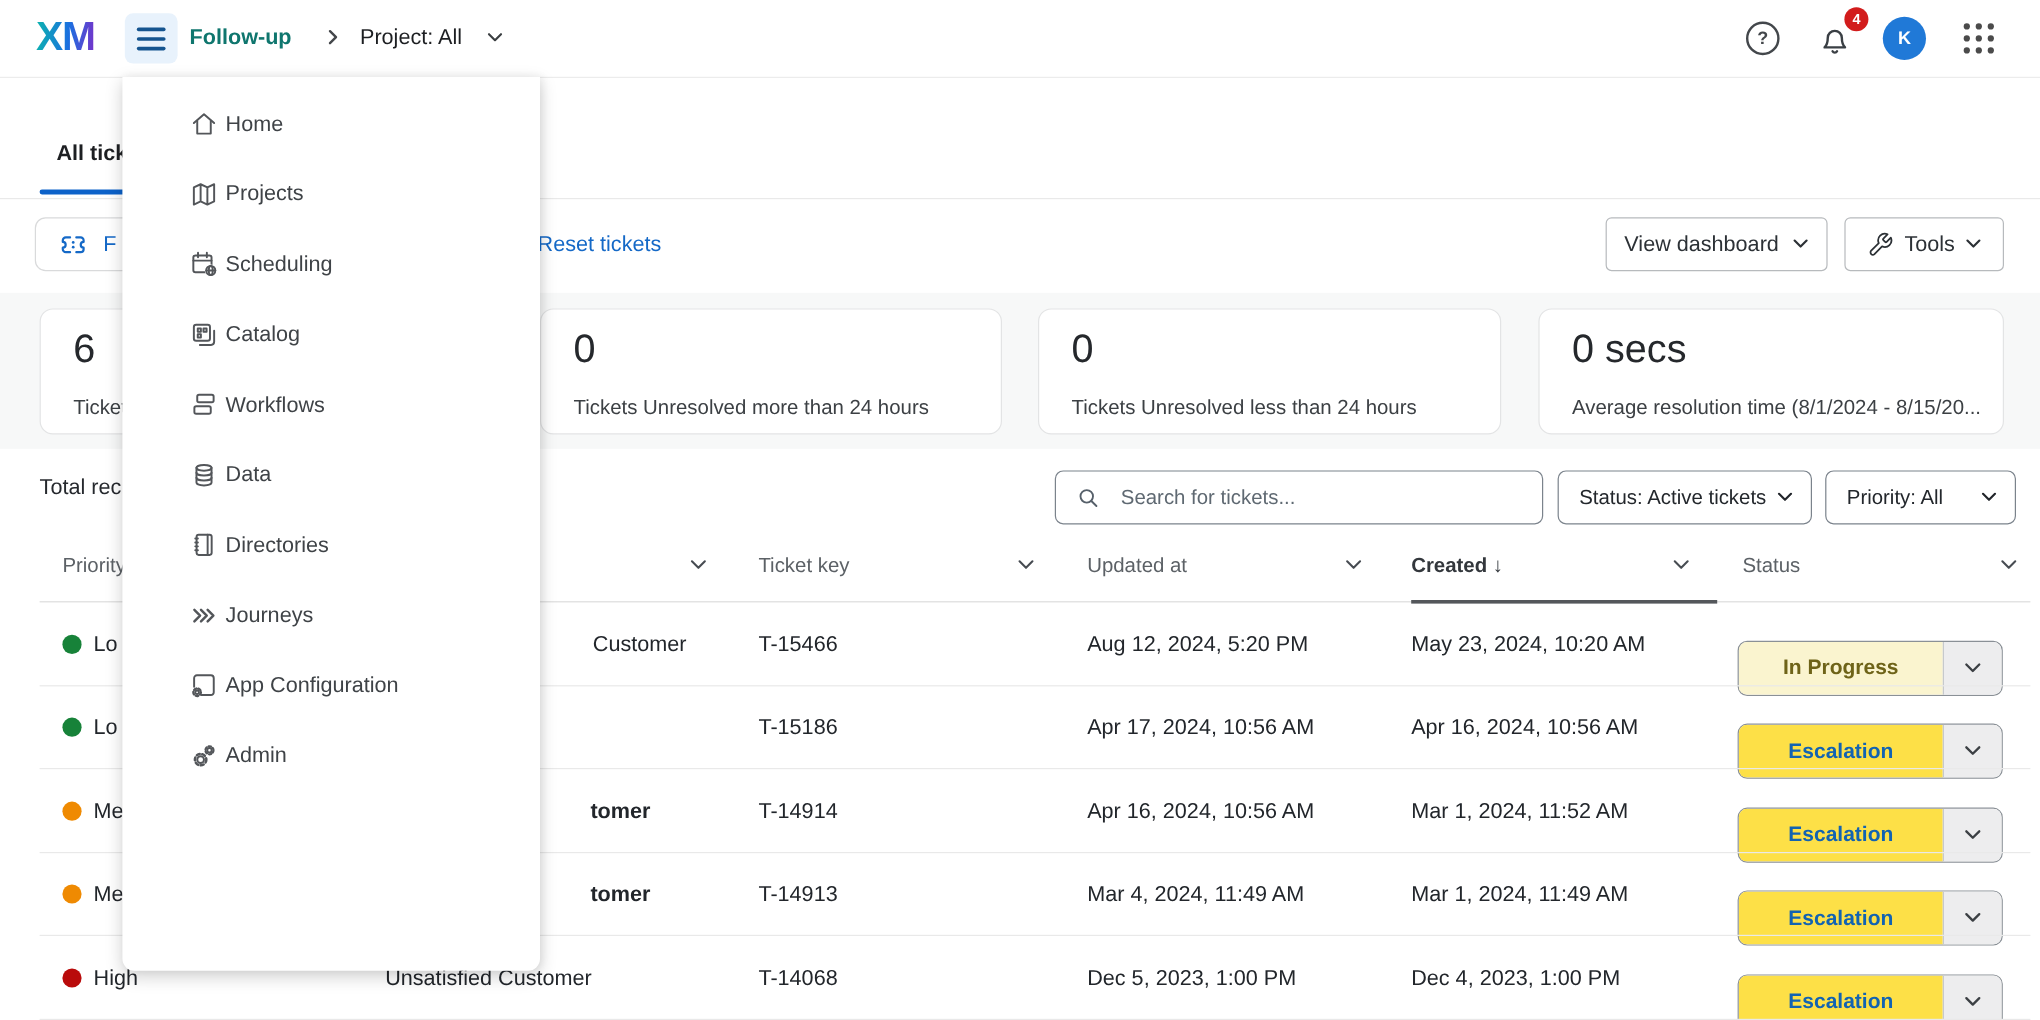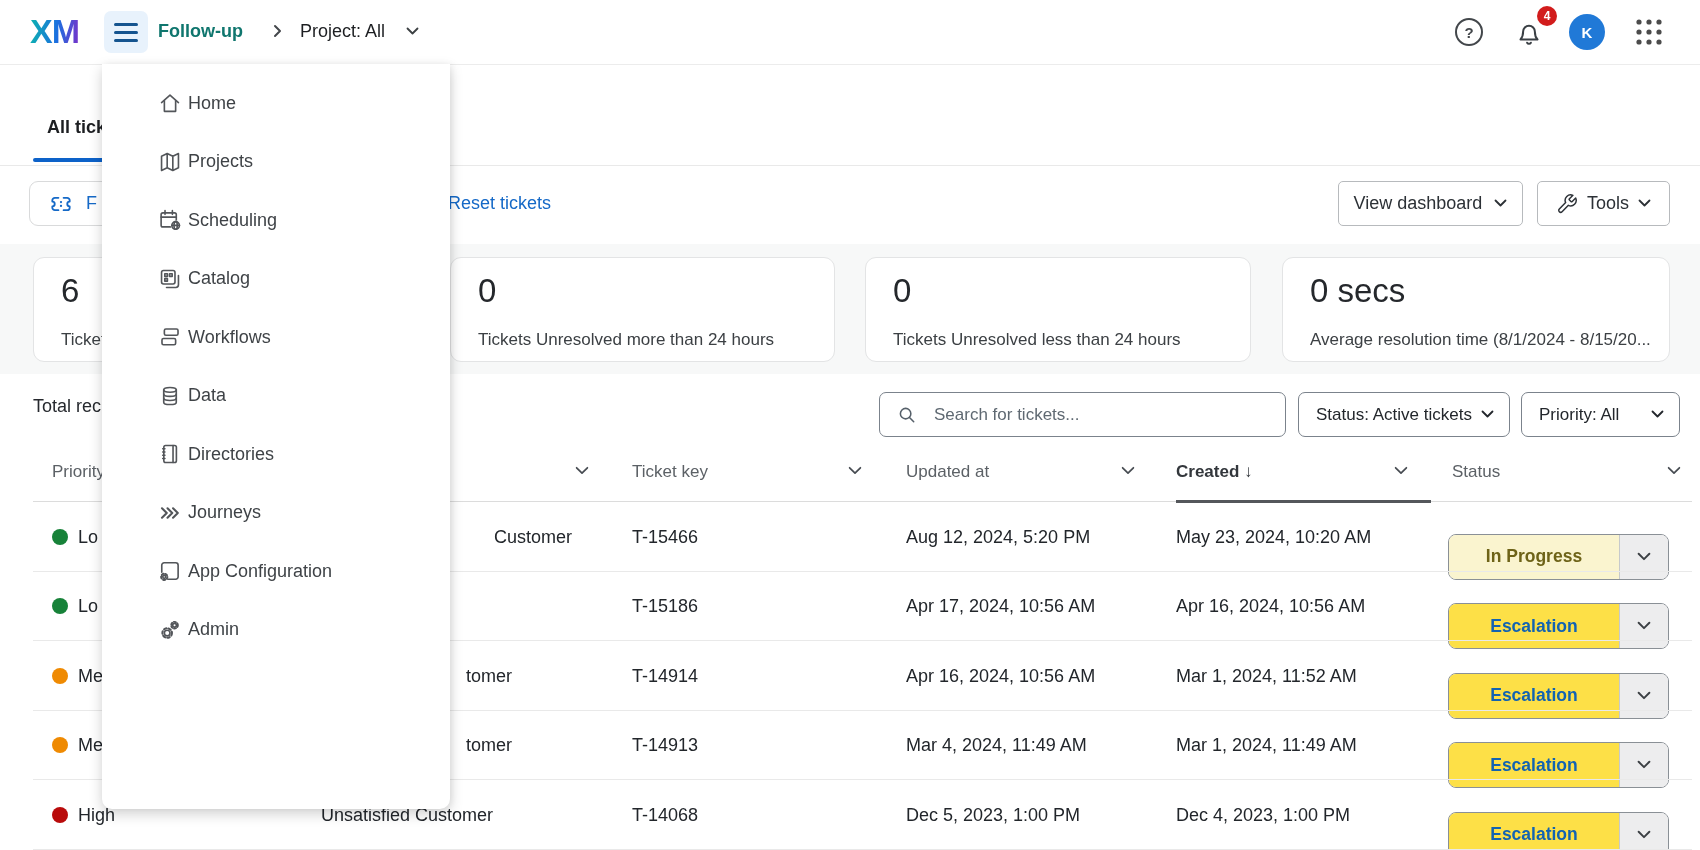--- a/index.html
+++ b/index.html
@@ -99,21 +99,21 @@
   .row{position:relative;height:69.5px;}
   .row::after{content:"";position:absolute;left:33px;right:8px;bottom:0;border-bottom:1px solid #e9e9e9;}
   .cell{position:absolute;top:50%;transform:translateY(-50%);font-size:18px;color:#22262b;white-space:nowrap;}
   .dot{position:absolute;top:50%;transform:translateY(-50%);left:52px;width:16px;height:16px;border-radius:50%;}
   .dot-low{background:#178239;}
   .dot-medium{background:#ef8a02;}
   .dot-high{background:#b90b0b;}
   .c-pri{left:78px;}
   .c-name{left:321px;}
   .row1 .c-name{left:494px;}
-  .row3 .c-name,.row4 .c-name{left:466px;}
+  .row3 .c-name,.row4 .c-name{left:492px;font-weight:bold;}
   .row5 .c-name{left:321px;}
   .c-key{left:632px;}
   .c-upd{left:906px;}
   .c-cre{left:1176px;}
   .badge{position:absolute;left:1448px;top:11.5px;width:221px;height:46px;border:1px solid #8a9096;
          border-radius:8px;display:flex;overflow:hidden;background:#fff;box-sizing:border-box;cursor:pointer;margin-top:20px;}
   .badge-label{flex:1;display:flex;align-items:center;justify-content:center;font-size:17.5px;font-weight:bold;}
   .badge-chev{width:48px;border-left:1px solid #c6c9cc;background:#ededee;display:flex;
               align-items:center;justify-content:center;color:#3c4044;}
   .b-progress .badge-label{background:#faf4cf;color:#6e6318;}

